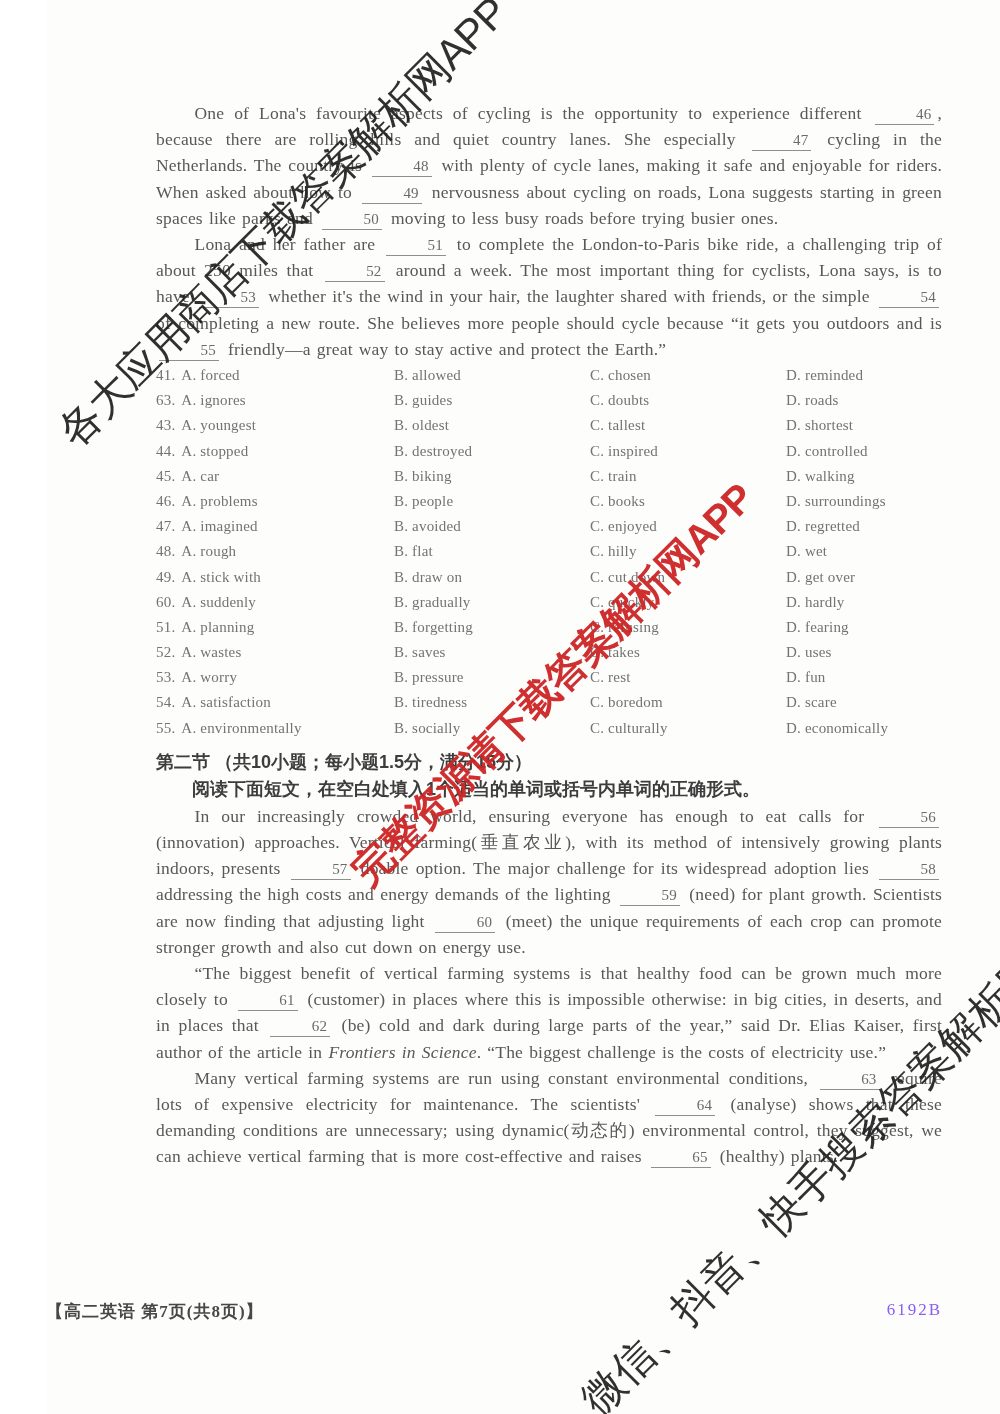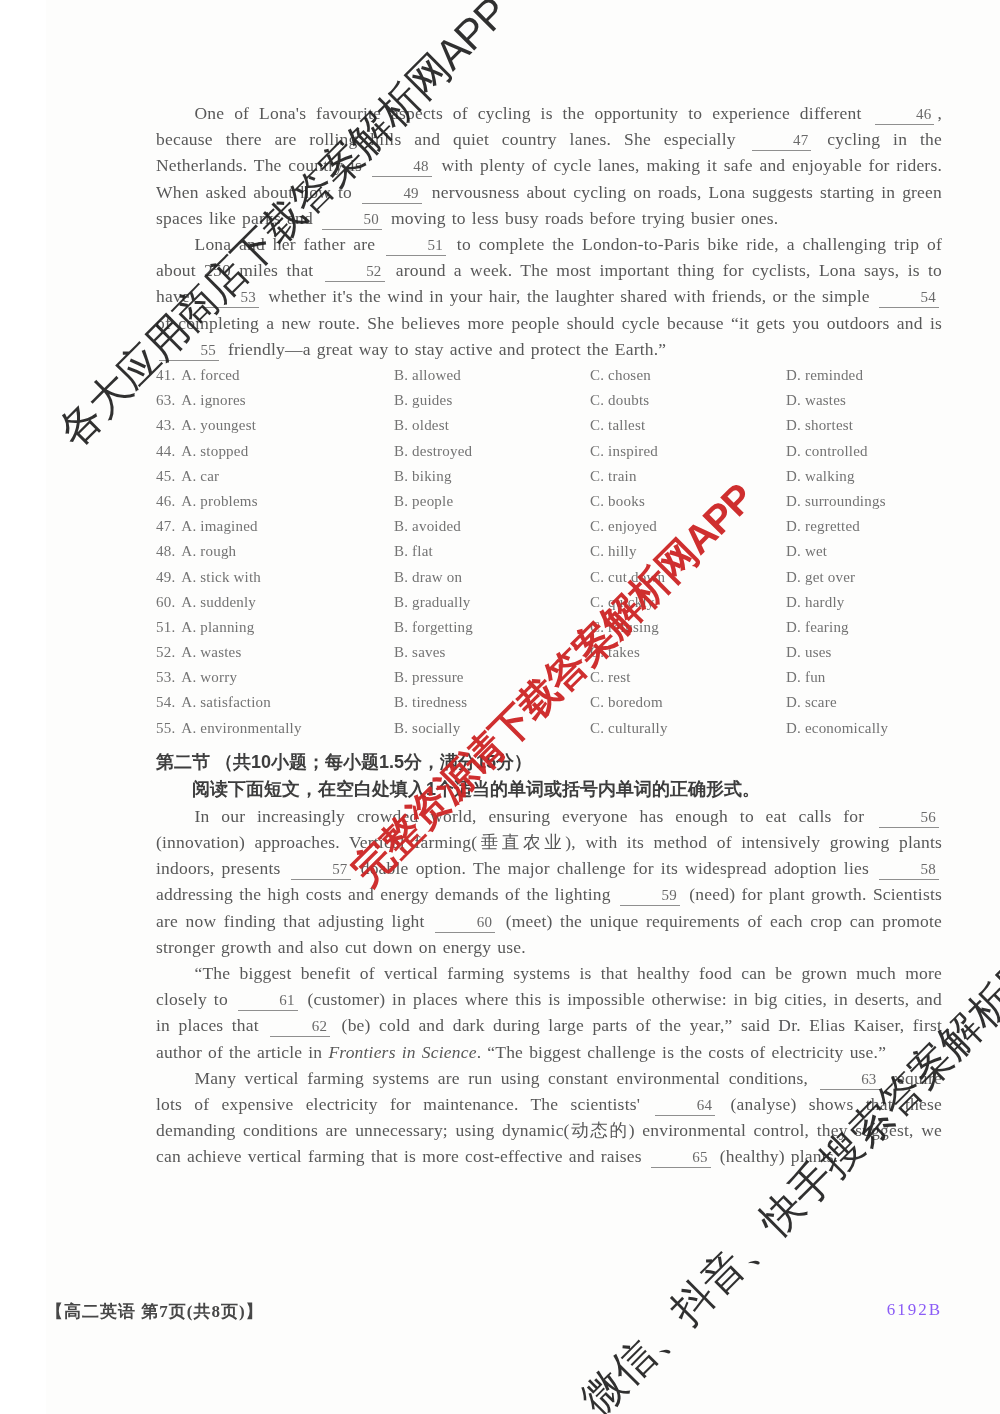--- a/index.html
+++ b/index.html
@@ -102,21 +102,21 @@
     <p class="eng">Lona and her father are <span class="blank">51</span> to complete the London-to-Paris bike ride, a challenging trip of about 250 miles that <span class="blank">52</span> around a week. The most important thing for cyclists, Lona says, is to have <span class="blank">53</span> whether it's the wind in your hair, the laughter shared with friends, or the simple <span class="blank">54</span> of completing a new route. She believes more people should cycle because “it gets you outdoors and is <span class="blank">55</span> friendly—a great way to stay active and protect the Earth.”</p>
 
     <div id="options">
         <div class="cell"><span class="qnum">41.</span>A. forced</div>
         <div class="cell">B. allowed</div>
         <div class="cell">C. chosen</div>
         <div class="cell">D. reminded</div>
         <div class="cell"><span class="qnum">63.</span>A. ignores</div>
         <div class="cell">B. guides</div>
         <div class="cell">C. doubts</div>
-        <div class="cell">D. wastes</div>
+        <div class="cell">D. roads</div>
         <div class="cell"><span class="qnum">43.</span>A. youngest</div>
         <div class="cell">B. oldest</div>
         <div class="cell">C. tallest</div>
         <div class="cell">D. shortest</div>
         <div class="cell"><span class="qnum">44.</span>A. stopped</div>
         <div class="cell">B. destroyed</div>
         <div class="cell">C. inspired</div>
         <div class="cell">D. controlled</div>
         <div class="cell"><span class="qnum">45.</span>A. car</div>
         <div class="cell">B. biking</div>

